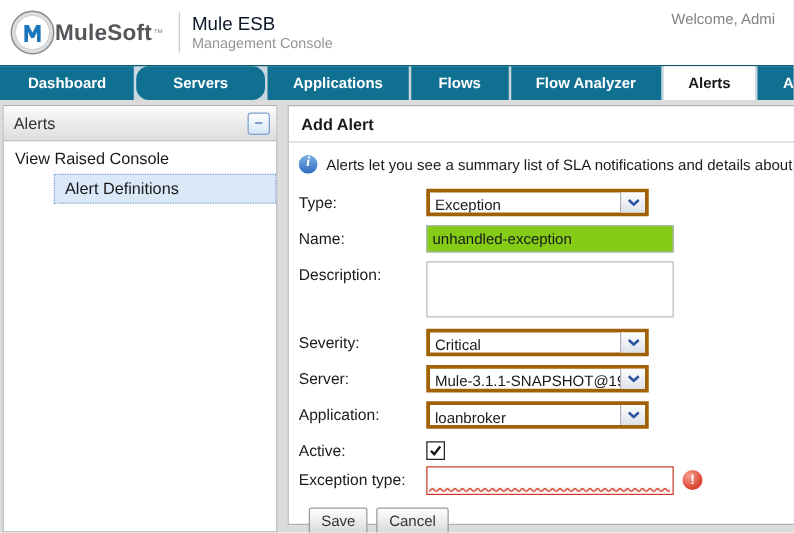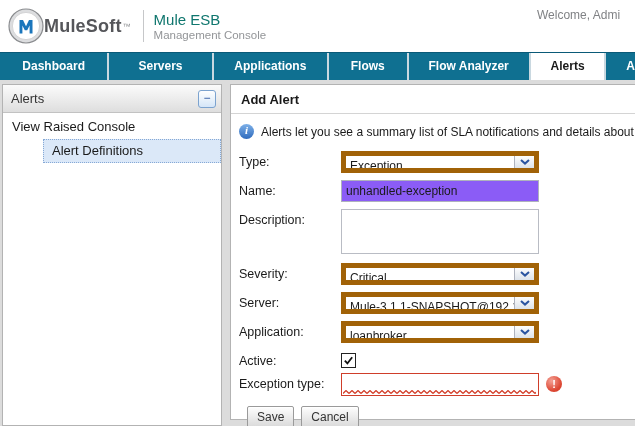--- a/index.html
+++ b/index.html
@@ -10,35 +10,35 @@
   }
   
   .app-header{
     position:absolute;top:0;left:0;width:635px;height:52px;background:#ffffff;
   }
   .brand-block{position:absolute;left:8px;top:8px;display:flex;align-items:center;}
   .logo{width:36px;height:36px;display:block;}
   .brand-name{font-size:18px;font-weight:bold;color:var(--brand_gray,#55565a);letter-spacing:.2px;margin-left:0;}
   .brand-tm{font-size:8px;color:#909295;vertical-align:super;margin-left:1px;}
   .hdr-divider{width:1px;height:32px;background:#c6c7c9;margin:0 10px 0 12px;}
-  .product-name{font-size:15px;color:#0f766e;line-height:17px;}
+  .product-name{font-size:15px;color:#0f172a;line-height:17px;}
   .product-sub{font-size:11.5px;color:#939598;line-height:14px;}
   .welcome{position:absolute;top:8px;left:537px;font-size:12px;color:#808285;white-space:nowrap;}
   
   .tabbar{
     position:absolute;top:52px;left:0;width:635px;height:28px;
     background:#c9d8e0;border-top:1px solid var(--tab_teal_dark,#0a5a78);
     display:flex;gap:2px;box-sizing:border-box;
   }
   .tab{
     background:var(--tab_teal,#0f7091);color:#ffffff;font-size:12px;font-weight:bold;
     text-align:center;line-height:27px;white-space:nowrap;cursor:pointer;
   }
   .tab.t0{width:108px;}
-  .tab.t1{width:103px;}
+  .tab.t1{width:103px;border-radius:10px;}
   .tab.t2{width:114px;}
   .tab.t3{width:78px;}
   .tab.t4{width:121px;}
   .tab.t5{width:74px;}
   .tab.t6{flex:1 1 auto;text-align:left;padding-left:20px;}
   .tab.active{background:#ffffff;color:var(--active_tab_text,#1a1a1a);}
   
   .content{position:absolute;top:80px;left:0;width:635px;height:346px;}
   
   .sidebar{
@@ -83,36 +83,36 @@
     color:#fff;text-align:center;line-height:15px;
     font:italic bold 11px "Liberation Serif", serif;margin-right:7px;
   }
   .info-icon::before{content:"i";}
   .info-text{font-size:12px;color:#1a1a1a;}
   
   .form{margin-left:8px;}
   .frow{display:flex;align-items:flex-start;margin-bottom:7px;}
   .frow label{width:102px;flex:0 0 auto;font-size:12.5px;color:#1a1a1a;padding-top:4px;}
   .combo{
-    width:198px;height:22px;border:5px solid #a16207;background:#fff;
+    width:178px;height:22px;border:3px solid #a16207;background:#fff;
     display:flex;box-sizing:border-box;cursor:pointer;
   }
   .combo-text{
     flex:1;font-size:12px;color:#1a1a1a;padding:3px 0 0 4px;
     white-space:nowrap;overflow:hidden;
   }
   .combo-trigger{
     flex:0 0 19px;border-left:1px solid #aeb2bd;
     background:linear-gradient(#fdfdfd,#dde3ea);
     display:flex;align-items:center;justify-content:center;
   }
   .text-input{
     width:198px;height:22px;border:1px solid #aeb2bd;box-sizing:border-box;
     font-family:"Liberation Sans", sans-serif;font-size:12px;color:#1a1a1a;
-    padding:0 4px;background:#8b5cf6;
+    padding:0 4px;background:#84cc16;
   }
   .desc-area{
     width:198px;height:45px;border:1px solid #b9bcc4;box-sizing:border-box;
     resize:none;background:#fff;font-family:"Liberation Sans", sans-serif;font-size:12px;
   }
   .checkbox{
     width:13px;height:13px;border:1px solid #222;background:#fff;
     margin-top:3px;display:flex;align-items:center;justify-content:center;cursor:pointer;
   }
   .error-wrap{position:relative;width:198px;height:23px;flex:0 0 auto;}

